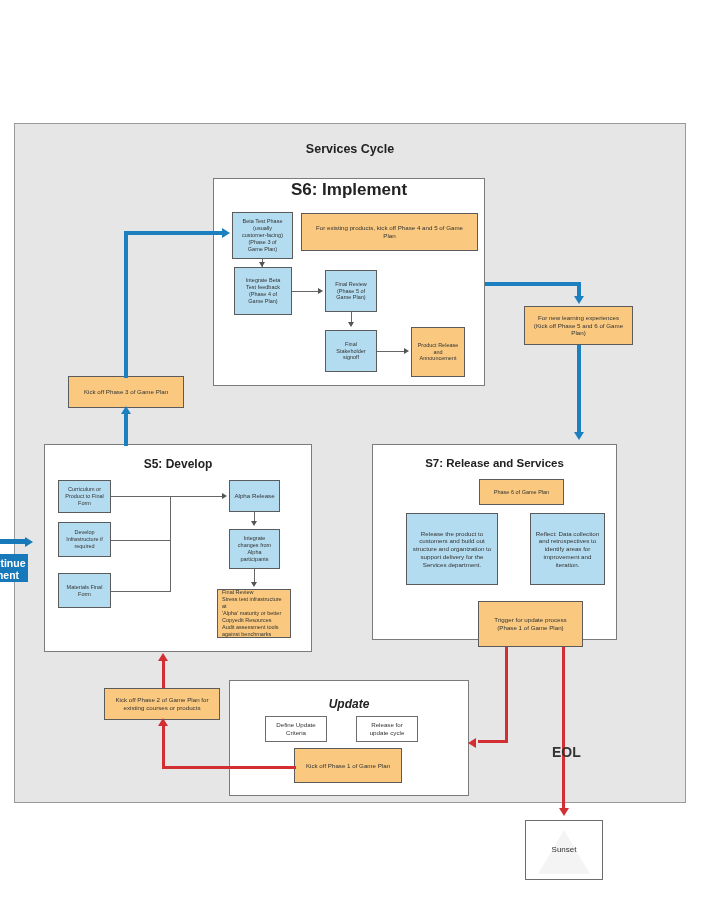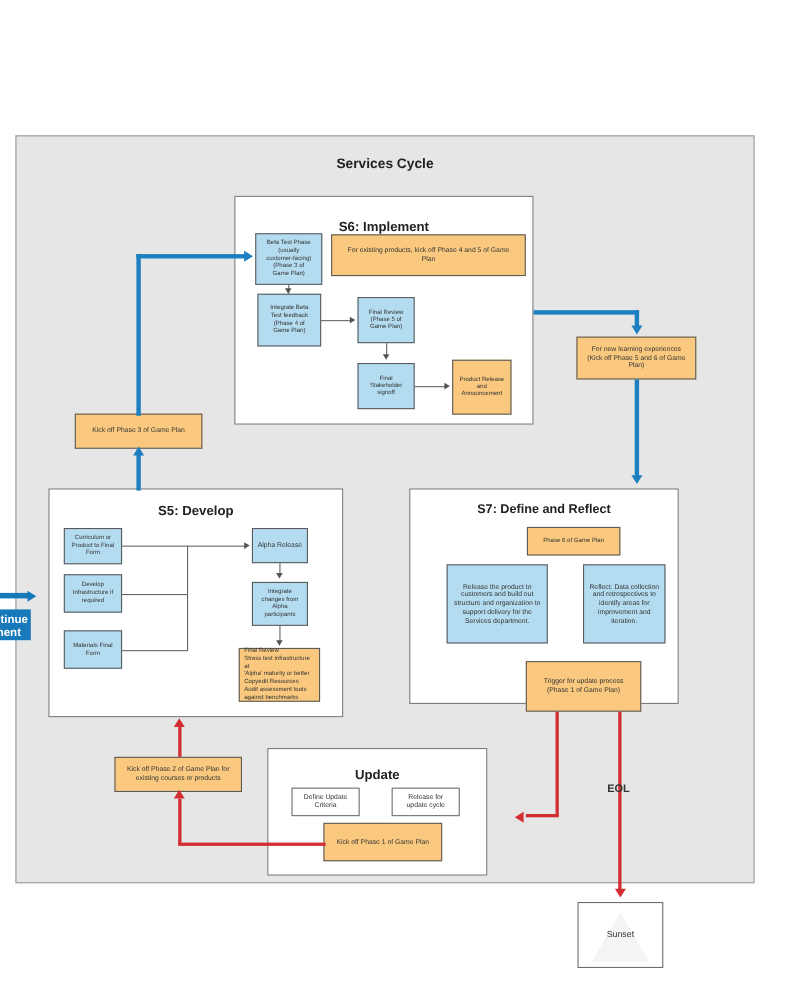--- a/index.html
+++ b/index.html
@@ -48,21 +48,21 @@
   .arrow{ position:absolute; width:0; height:0; }
   .ar-blue-down { border-left:5px solid transparent; border-right:5px solid transparent; border-top:8px solid #1c7fc0; }
   .ar-blue-up   { border-left:5px solid transparent; border-right:5px solid transparent; border-bottom:8px solid #1c7fc0; }
   .ar-blue-right{ border-top:5px solid transparent; border-bottom:5px solid transparent; border-left:8px solid #1c7fc0; }
   .ar-red-down  { border-left:5px solid transparent; border-right:5px solid transparent; border-top:8px solid #d32f33; }
   .ar-red-up    { border-left:5px solid transparent; border-right:5px solid transparent; border-bottom:8px solid #d32f33; }
   .ar-red-left  { border-top:5px solid transparent; border-bottom:5px solid transparent; border-right:8px solid #d32f33; }
   .ar-grey-down { border-left:3px solid transparent; border-right:3px solid transparent; border-top:5px solid #555; }
   .ar-grey-right{ border-top:3px solid transparent; border-bottom:3px solid transparent; border-left:5px solid #555; }
 
-  .edge-label{ position:absolute; font-size:10px; font-weight:bold; color:#333; }
+  .edge-label{ position:absolute; font-size:14px; font-weight:bold; color:#333;margin-top:32px; }
 
   
   .callout{
     position:absolute; background:#1779ba; color:#fff; font-weight:bold;
     font-size:10.5px; line-height:1.15; padding:3px 4px; text-align:left;
     white-space:pre-line;
   }
   .callout-arrow{
     position:absolute; height:5px; background:#1779ba;
   }
@@ -78,21 +78,21 @@
 </head>
 <body>
 
 <div id="canvas">
 
   <div class="outer-panel">
     <div class="group-title t10" style="top:18px; font-size:12.5px;">Services Cycle</div>
   </div>
 
   <div class="group-box" style="left:213px; top:178px; width:272px; height:208px;">
-    <div class="group-title" style="top:20px; font-size:12px;">S6: Implement</div>
+    <div class="group-title" style="top:1px; font-size:17px;">S6: Implement</div>
   </div>
 
   <div class="node n-blue t5" style="left:232px; top:212px; width:61px; height:47px;">Beta Test Phase
 (usually
 customer-facing)
 (Phase 3 of
 Game Plan)</div>
 
   <div class="node n-orange t6" style="left:301px; top:213px; width:177px; height:38px;">For existing products, kick off Phase 4 and 5 of Game
 Plan</div>
@@ -162,41 +162,41 @@
   <div class="ln ln-grey" style="left:170px; top:496px; width:53px; height:1px;"></div>
   <div class="arrow ar-grey-right" style="left:222px; top:493px;"></div>
 
   <div class="ln ln-grey" style="left:254px; top:512px; width:1px; height:12px;"></div>
   <div class="arrow ar-grey-down" style="left:251px; top:521px;"></div>
 
   <div class="ln ln-grey" style="left:254px; top:569px; width:1px; height:14px;"></div>
   <div class="arrow ar-grey-down" style="left:251px; top:582px;"></div>
 
   <div class="group-box" style="left:372px; top:444px; width:245px; height:196px;">
-    <div class="group-title" style="top:12px; font-size:11.5px;">S7: Define and Reflect</div>
+    <div class="group-title" style="top:12px; font-size:11.5px;">S7: Release and Services</div>
   </div>
 
   <div class="node n-orange t5" style="left:479px; top:479px; width:85px; height:16px;">Phase 6 of Game Plan</div>
 
   <div class="node n-blue t6" style="left:406px; top:513px; width:92px; height:72px;">Release the product to
 customers and build out
 structure and organization to
 support delivery for the
 Services department.</div>
 
   <div class="node n-blue t6" style="left:530px; top:513px; width:75px; height:72px;">Reflect: Data collection
 and retrospectives to
 identify areas for
 improvement and
 iteration.</div>
 
   <div class="node n-orange t6" style="left:478px; top:601px; width:105px; height:46px;">Trigger for update process
 (Phase 1 of Game Plan)</div>
 
-  <div class="group-box" style="left:243px; top:680px; width:200px; height:116px;">
+  <div class="group-box" style="left:229px; top:680px; width:240px; height:116px;font-style:italic;">
     <div class="group-title" style="top:16px; font-size:12px;">Update</div>
   </div>
 
   <div class="node n-white t6" style="left:265px; top:716px; width:62px; height:24px;">Define Update
 Criteria</div>
 
   <div class="node n-white t6" style="left:356px; top:716px; width:62px; height:24px;">Release for
 update cycle</div>
 
   <div class="node n-orange t6" style="left:294px; top:748px; width:108px; height:35px;">Kick off Phase 1 of Game Plan</div>

